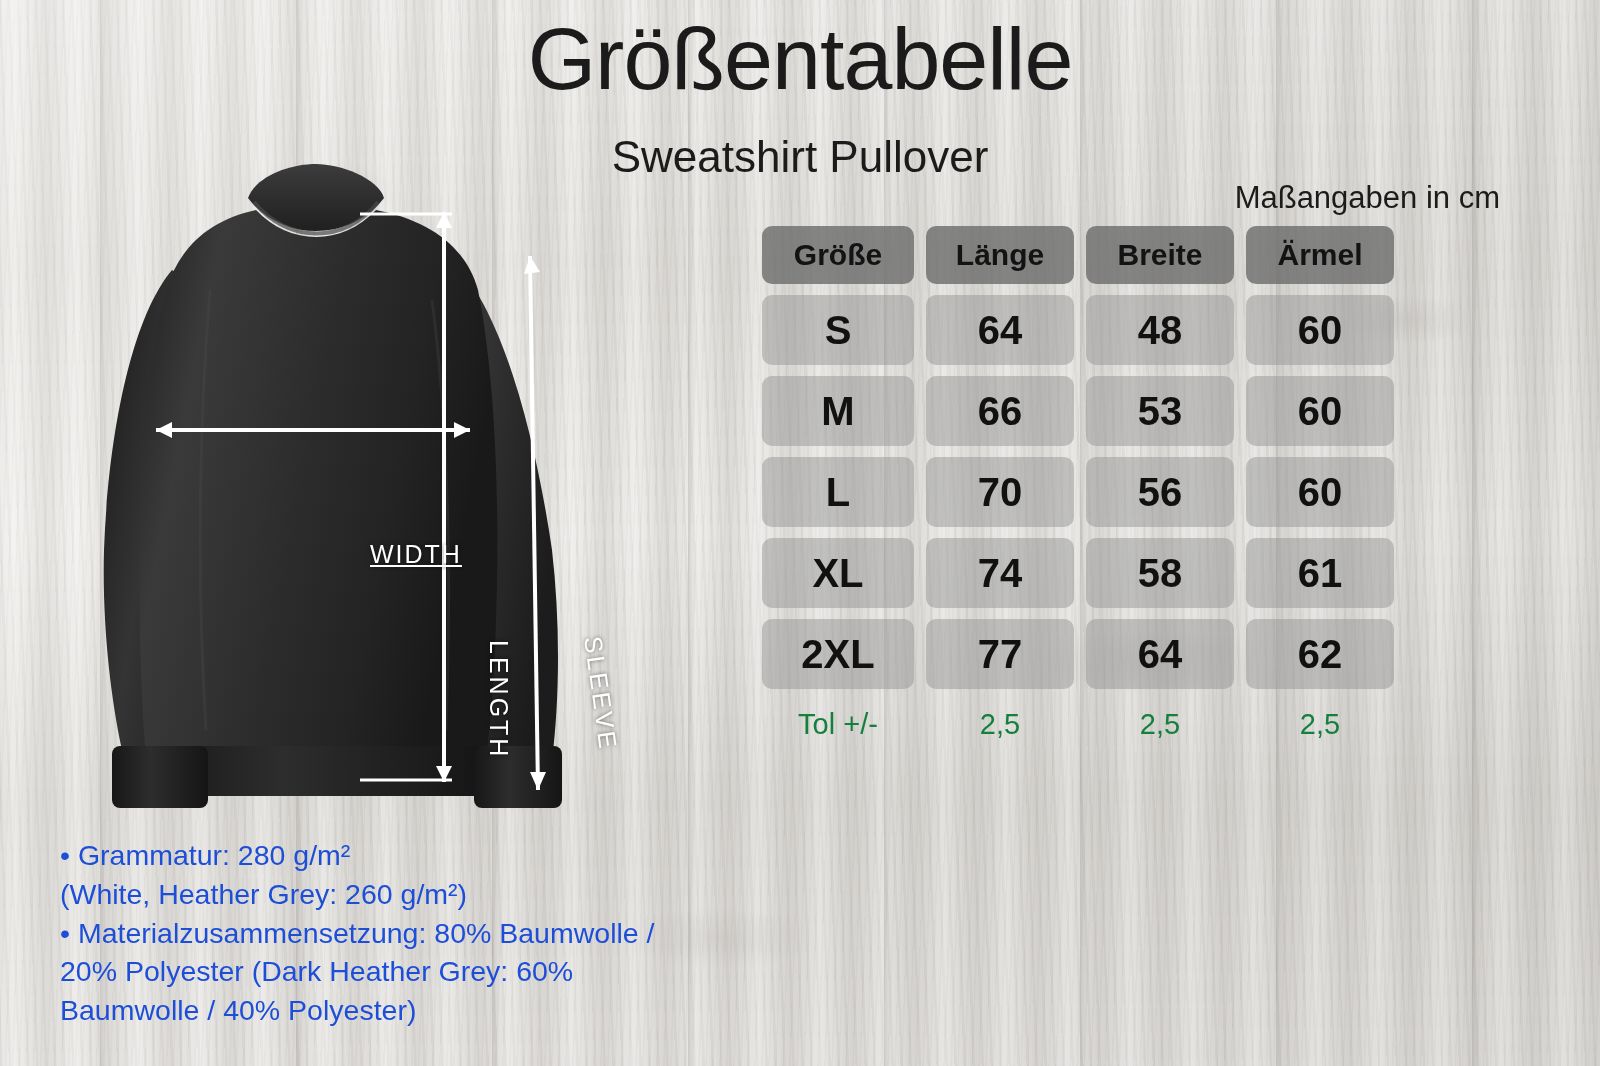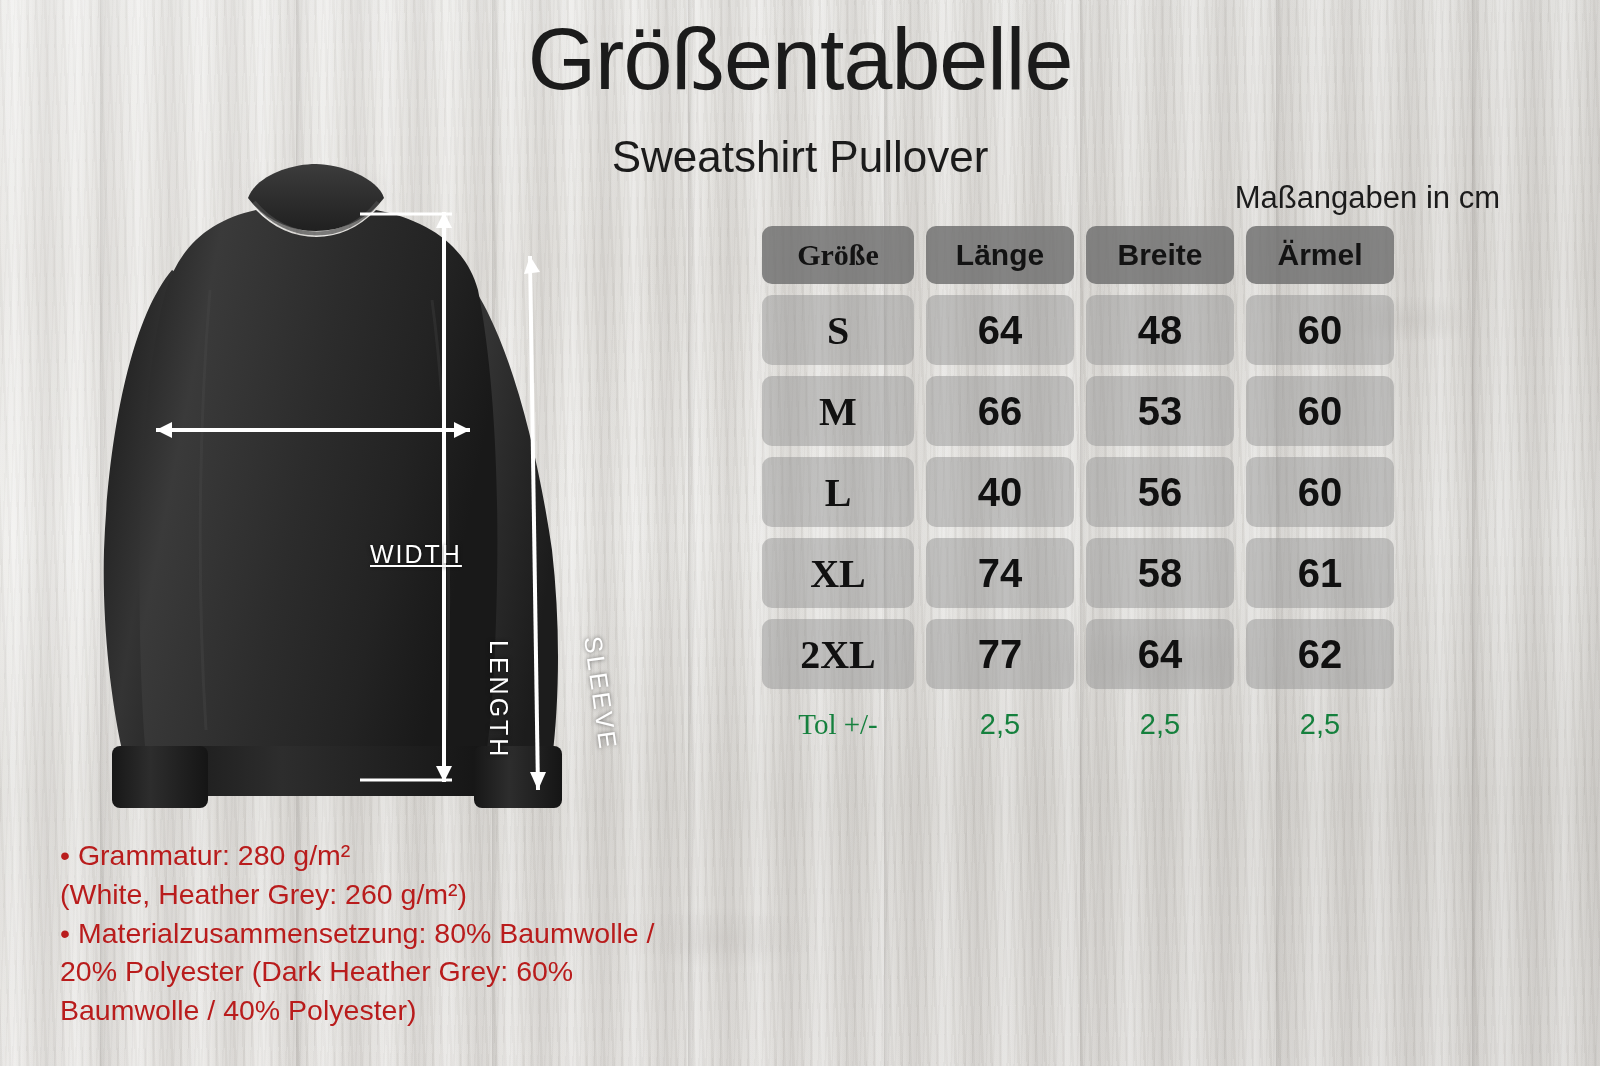--- a/index.html
+++ b/index.html
@@ -116,21 +116,21 @@
     margin-bottom: 11px;
   }
   .cell {
     border-radius: 10px;
     display: flex;
     align-items: center;
     justify-content: center;
     height: 58px;
     box-sizing: border-box;
   }
-  .c-size { width: 152px; font-family: Liberation Serif, serif; }
+  .c-size { width: 152px; }
   .c-num  { width: 148px; }
   .head .cell {
     background: rgba(108,108,108,0.80);
     color: #131313;
     font-size: 30px;
     font-weight: bold;
     height: 58px;
   }
   .body .cell {
     background: rgba(150,150,150,0.50);
@@ -182,21 +182,21 @@
   }
 
   
   .notes {
     position: absolute;
     left: 60px;
     top: 836px;
     width: 660px;
     font-size: 28.5px;
     line-height: 1.36;
-    color: #b91c1c;
+    color: #1d4ed8;
   }
   .notes div { white-space: pre; }
 </style>
 </head>
 <body>
 
 <div class="page">
   <div class="bg"></div>
   <div class="bg-grain"></div>
   <div class="bg-shade"></div>
@@ -292,21 +292,21 @@
 
     <div class="trow body">
       <div class="cell c-size">M</div>
       <div class="cell c-num">66</div>
       <div class="cell c-num">53</div>
       <div class="cell c-num">60</div>
     </div>
 
     <div class="trow body">
       <div class="cell c-size">L</div>
-      <div class="cell c-num">40</div>
+      <div class="cell c-num">70</div>
       <div class="cell c-num">56</div>
       <div class="cell c-num">60</div>
     </div>
 
     <div class="trow body">
       <div class="cell c-size">XL</div>
       <div class="cell c-num">74</div>
       <div class="cell c-num">58</div>
       <div class="cell c-num">61</div>
     </div>

